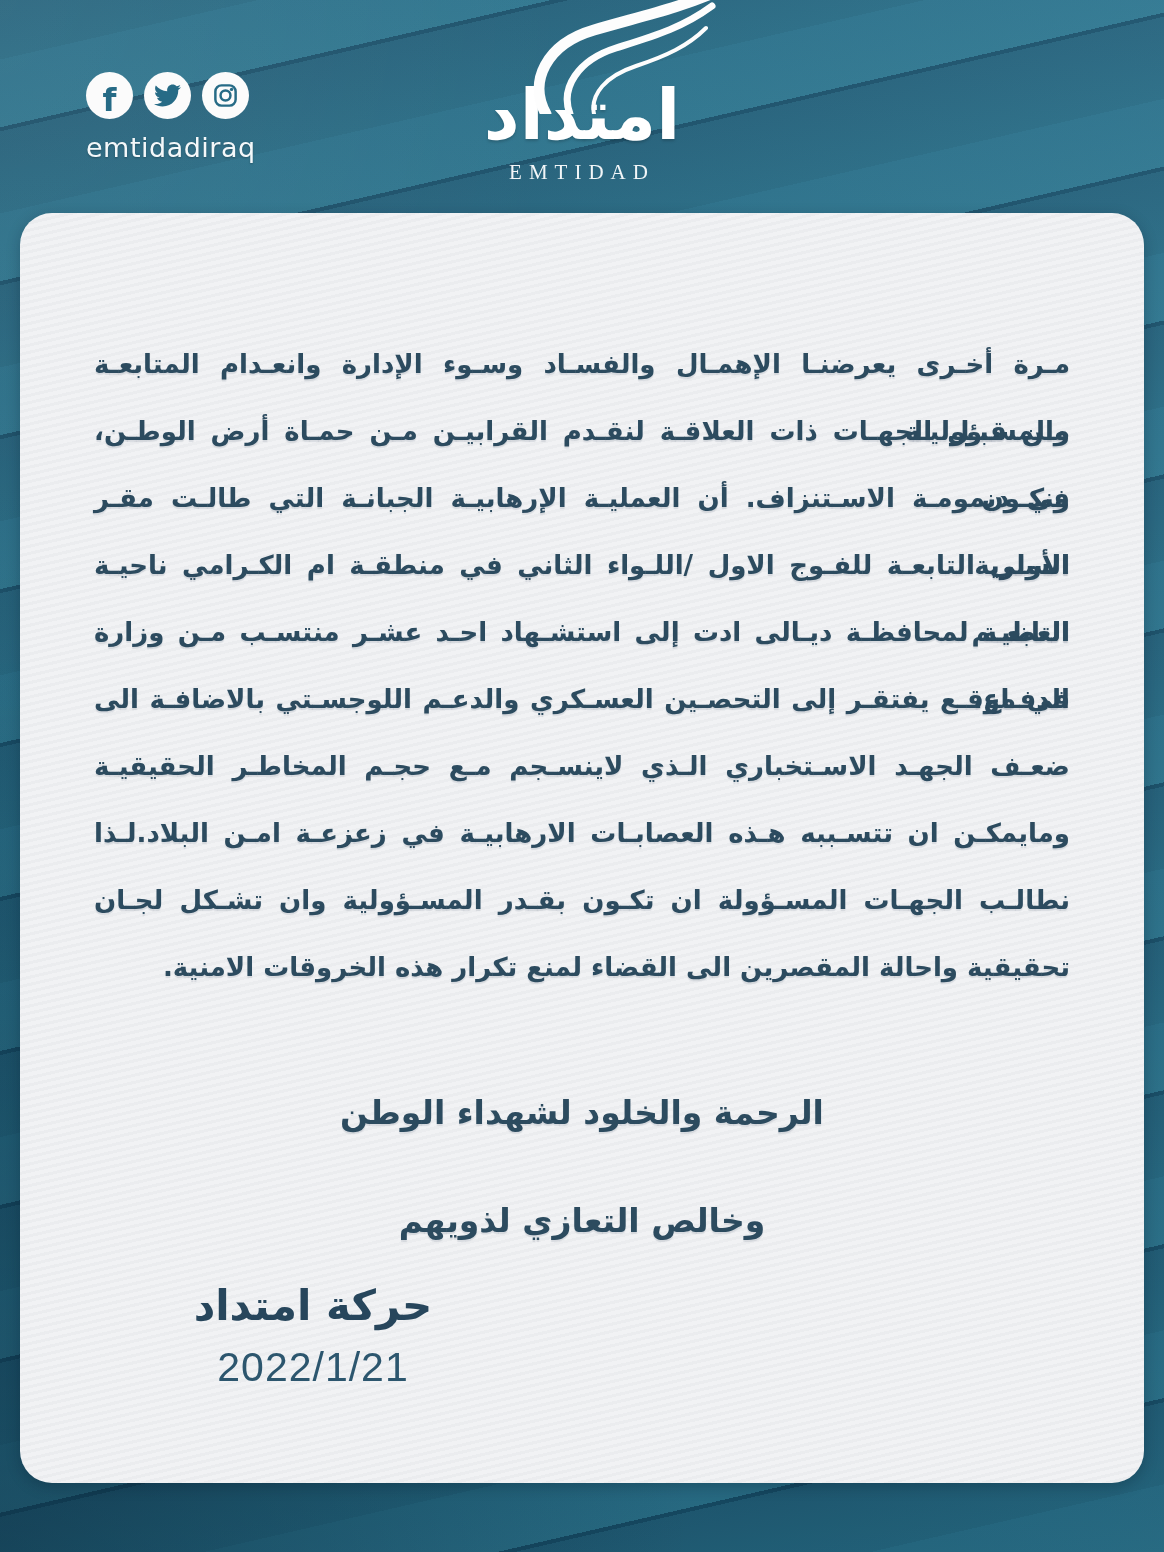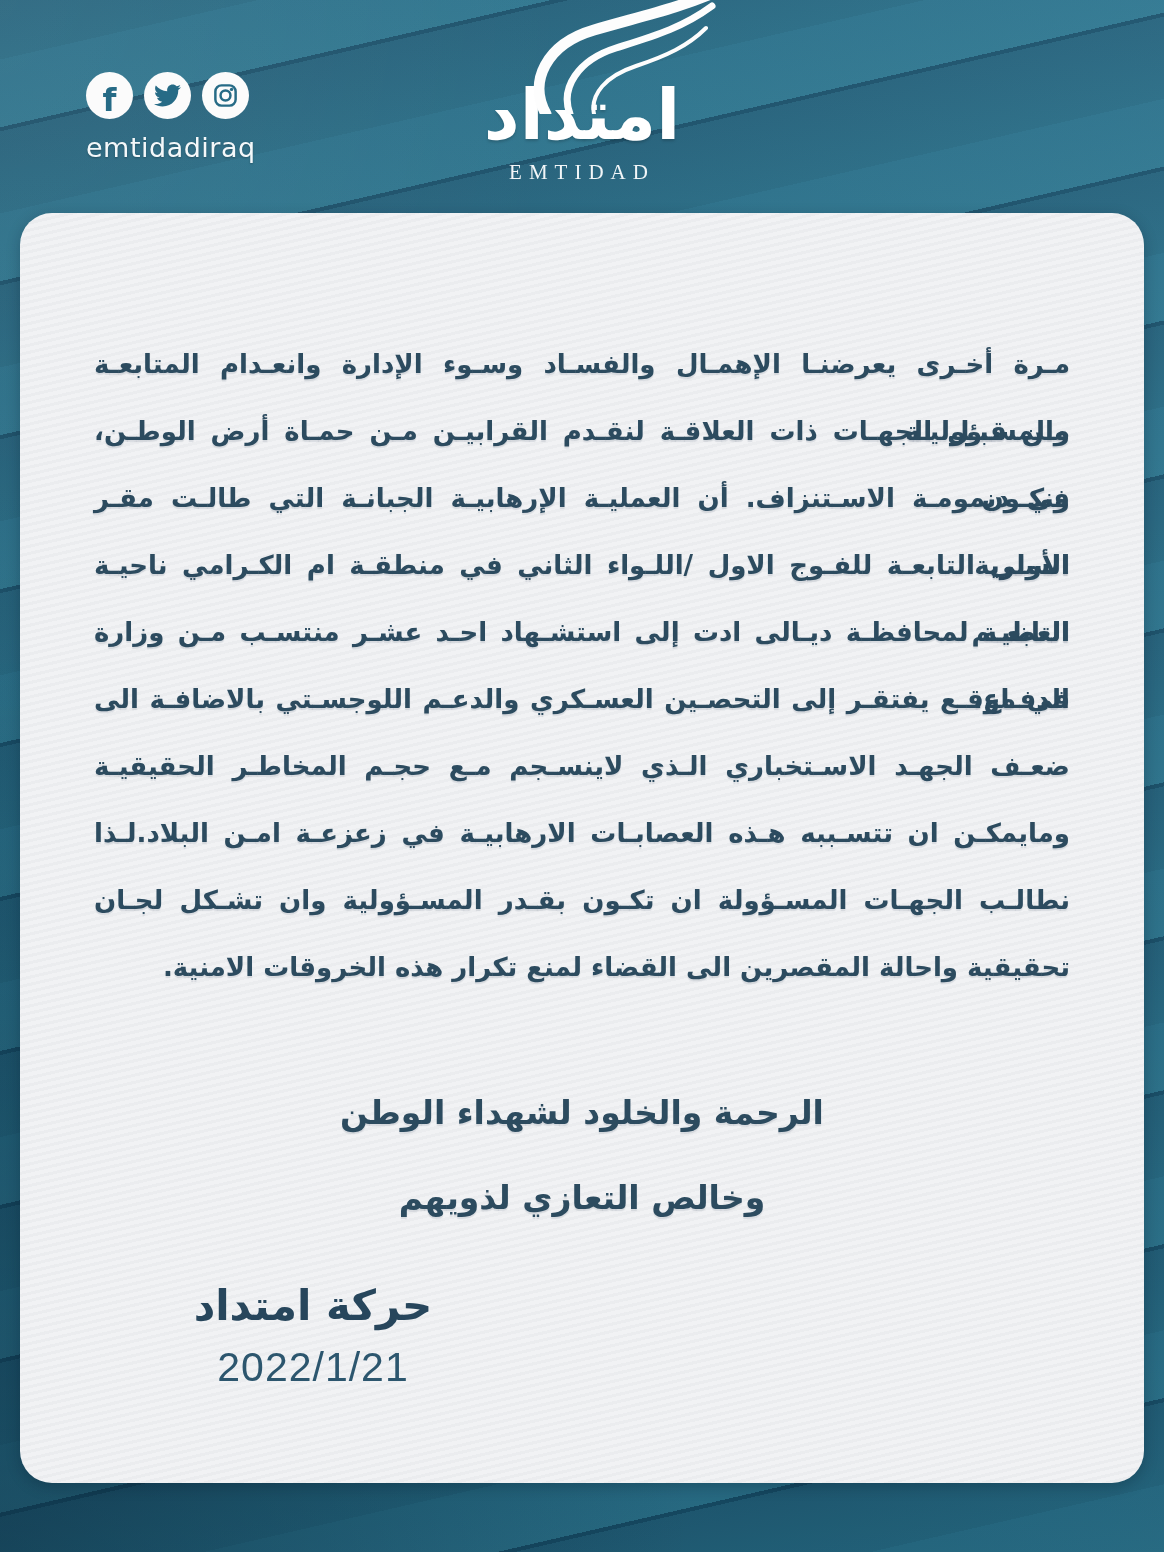--- a/index.html
+++ b/index.html
@@ -74,21 +74,21 @@
     overflow:visible;white-space:normal;
   }
   .s-line.last{text-align-last:right;}
 
   .condolence{
     position:absolute;left:0;right:0;top:880px;
     direction:rtl;text-align:center;
     color:#2c4b5f;font-weight:bold;font-size:33px;
     text-shadow:0 2px 1px rgba(40,60,80,.12);
   }
-  .condolence .c2{margin-top:46px;}
+  .condolence .c2{margin-top:69px;}
 
   .signature{
     position:absolute;left:128px;top:1068px;width:330px;text-align:center;
   }
   .sig-name{
     direction:rtl;color:#27465c;font-weight:bold;font-size:42px;line-height:1.2;
   }
   .sig-date{
     direction:ltr;font-family:"Liberation Sans",sans-serif;
     color:#2c566e;font-size:41px;margin-top:13px;letter-spacing:1px;

